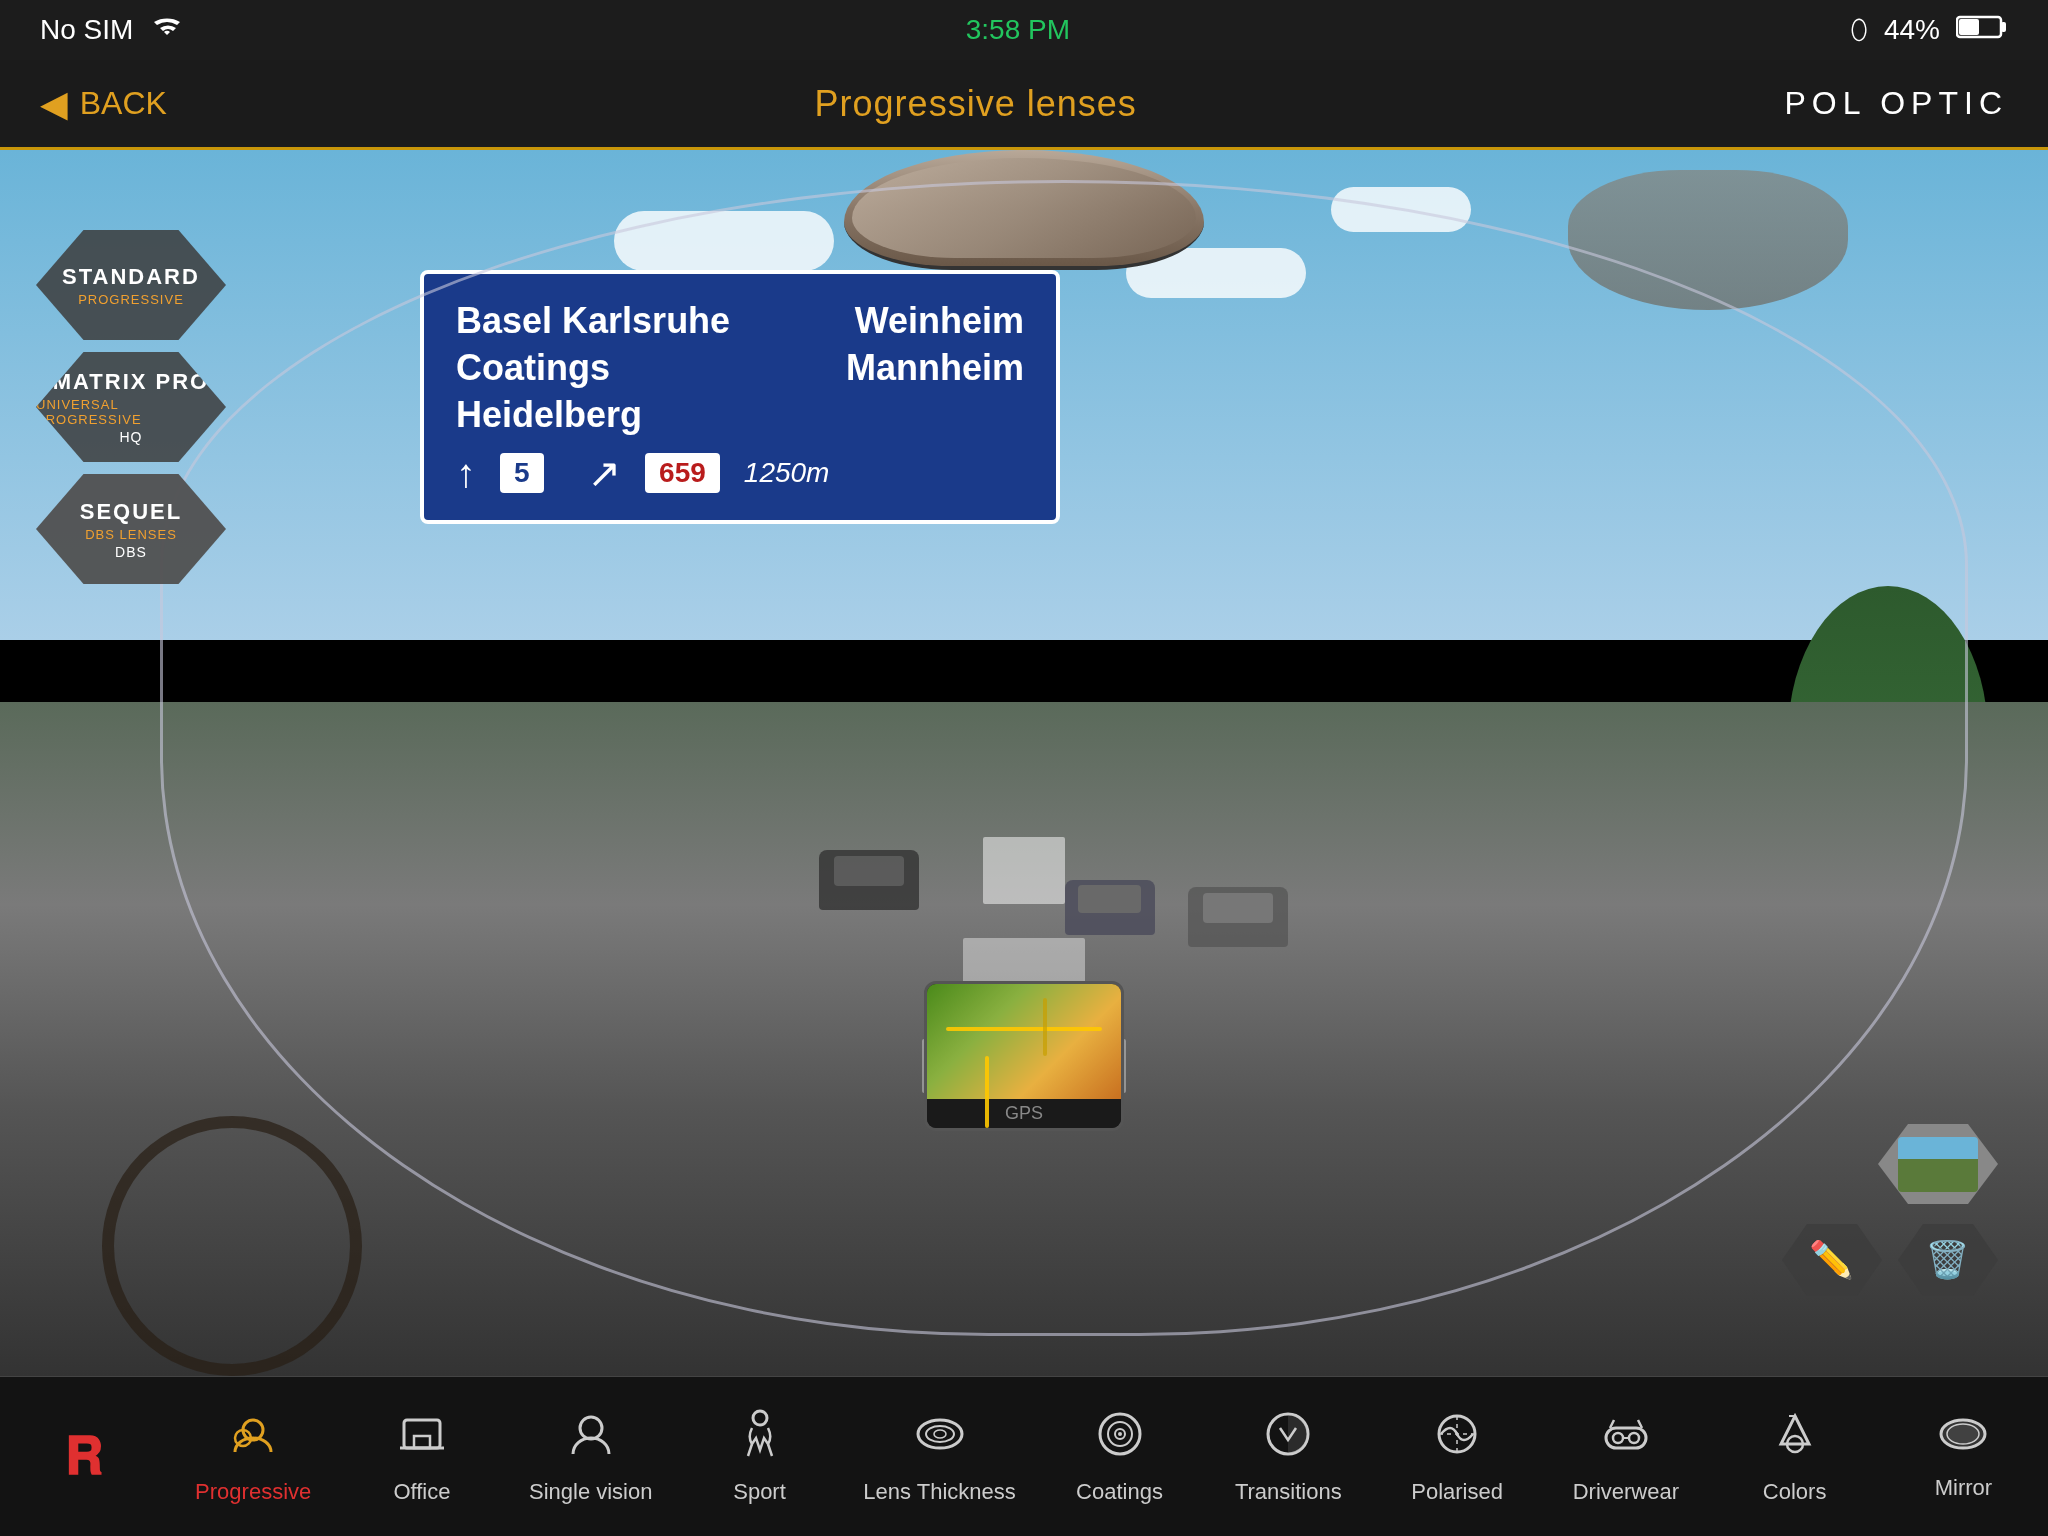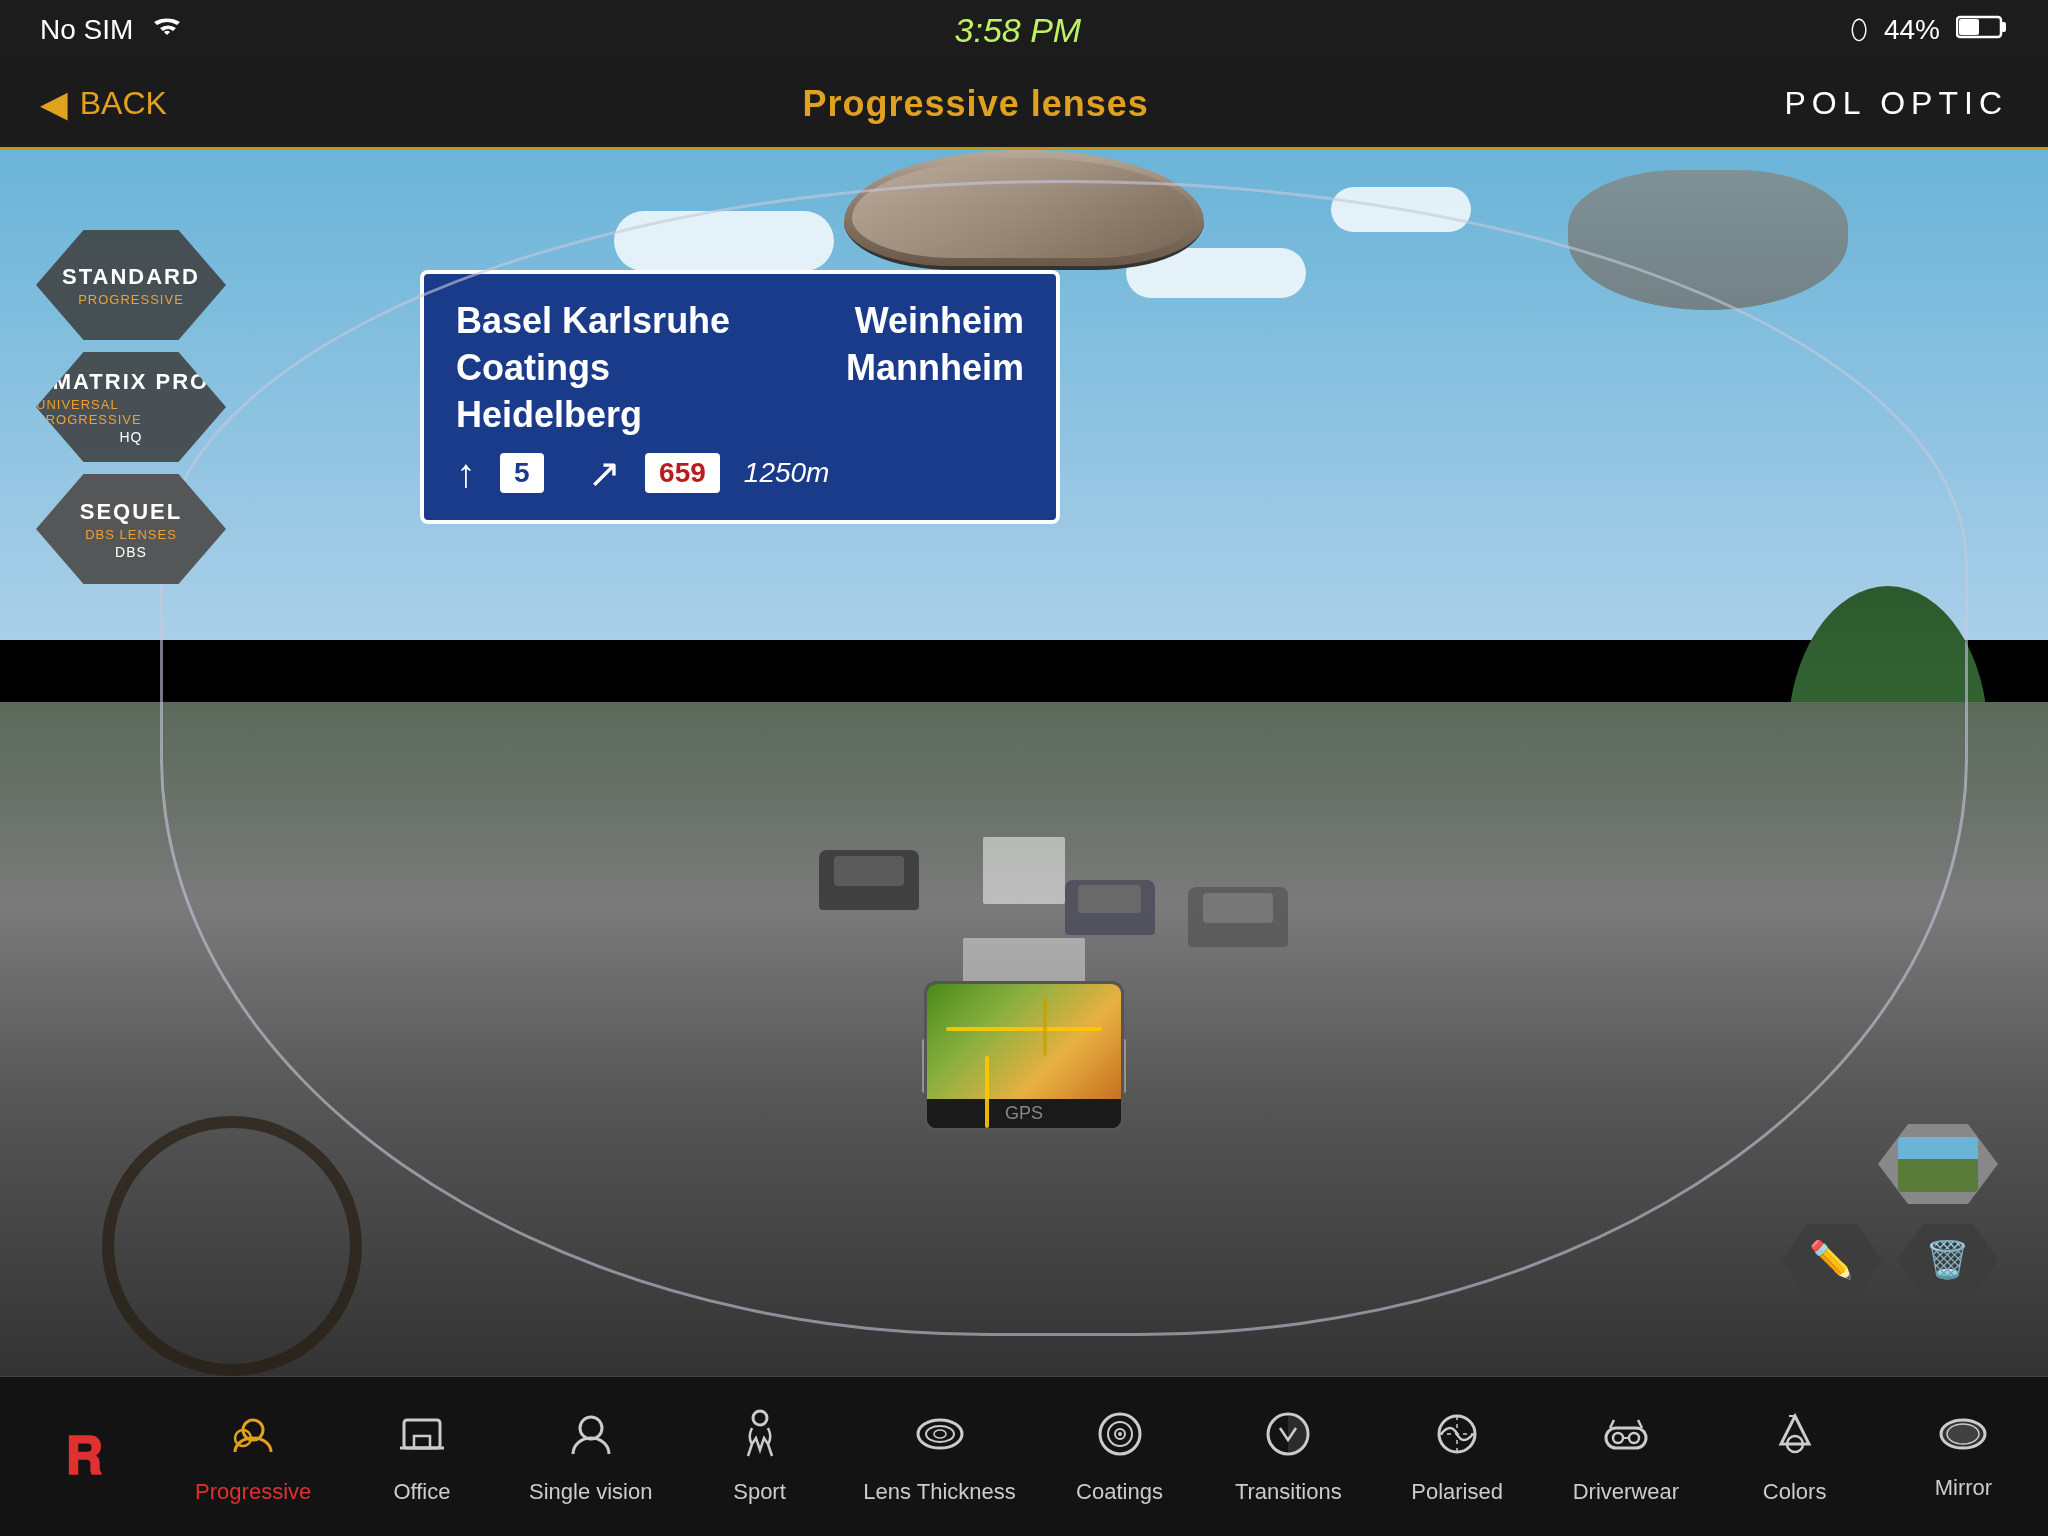--- a/index.html
+++ b/index.html
@@ -21,42 +21,42 @@
       display: flex;
       align-items: center;
       justify-content: space-between;
       padding: 0 40px;
       z-index: 100;
     }
     .status-left, .status-right {
       display: flex; align-items: center; gap: 16px;
       color: #fff; font-size: 28px;
     }
-    .status-center { color: #bef264; font-size: 34px; font-weight: 400; font-style: italic; }
+    .status-center { color: #22c55e; font-size: 28px; font-weight: 400; }
 
     
     #top-bar {
       position: absolute;
       top: 60px; left: 0; right: 0;
       height: 90px;
       background: rgba(30,30,30,0.9);
       display: flex;
       align-items: center;
       justify-content: space-between;
       padding: 0 40px;
       z-index: 100;
       border-bottom: 3px solid #c8960a;
     }
     #back-btn {
       display: flex; align-items: center; gap: 12px;
       color: #e0a020; font-size: 32px; font-weight: 500;
       cursor: pointer;
     }
     #back-btn .arrow { font-size: 36px; color: #e0a020; }
-    #app-title { color: #e0a020; font-size: 36px; font-weight: 700; letter-spacing: 1px; }
+    #app-title { color: #e0a020; font-size: 36px; font-weight: 400; letter-spacing: 1px; }
     #brand-logo { color: #fff; font-size: 32px; font-weight: 300; letter-spacing: 6px; }
 
     
     #main {
       position: absolute;
       top: 150px; left: 0; right: 0; bottom: 160px;
       overflow: hidden;
     }
 
     

